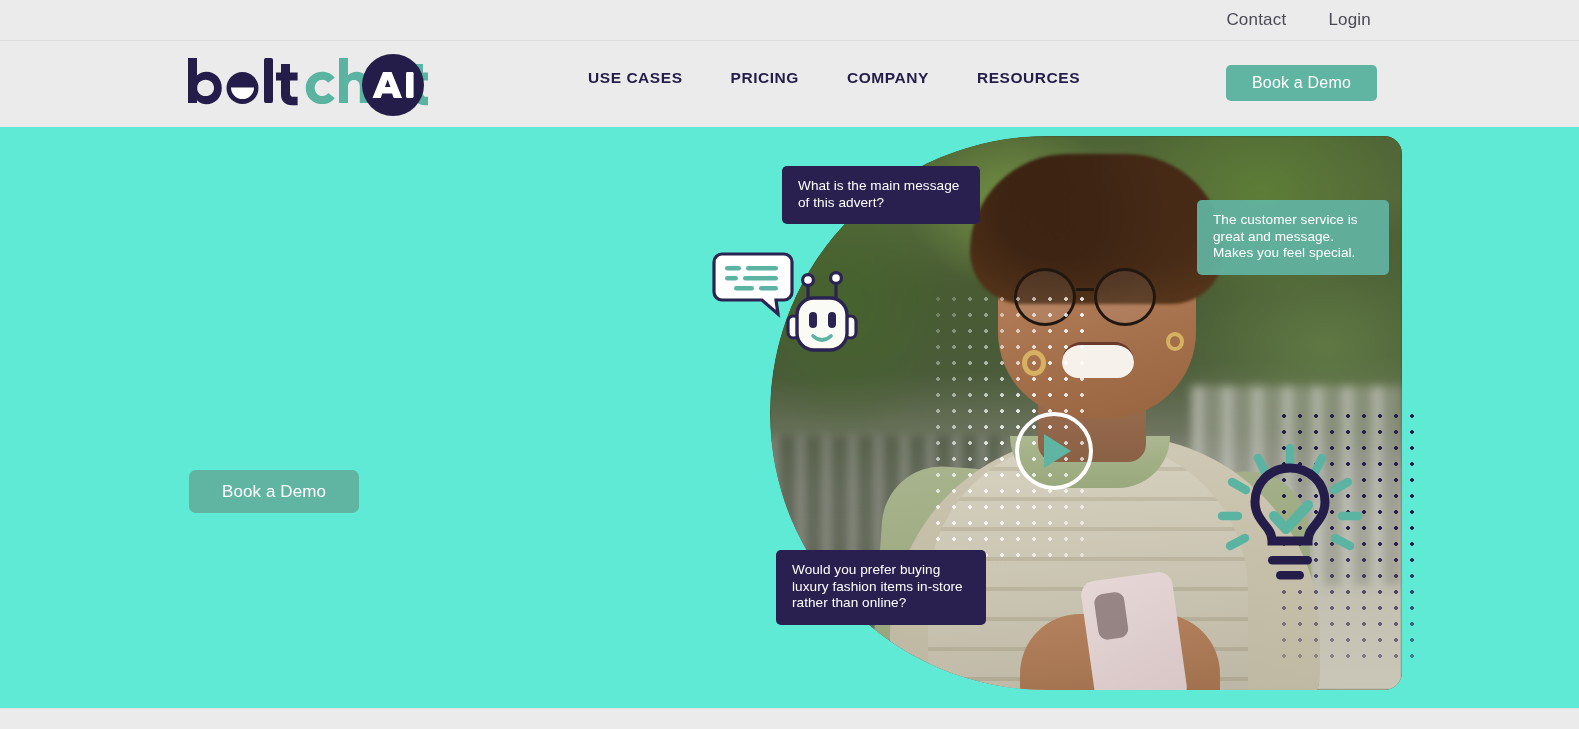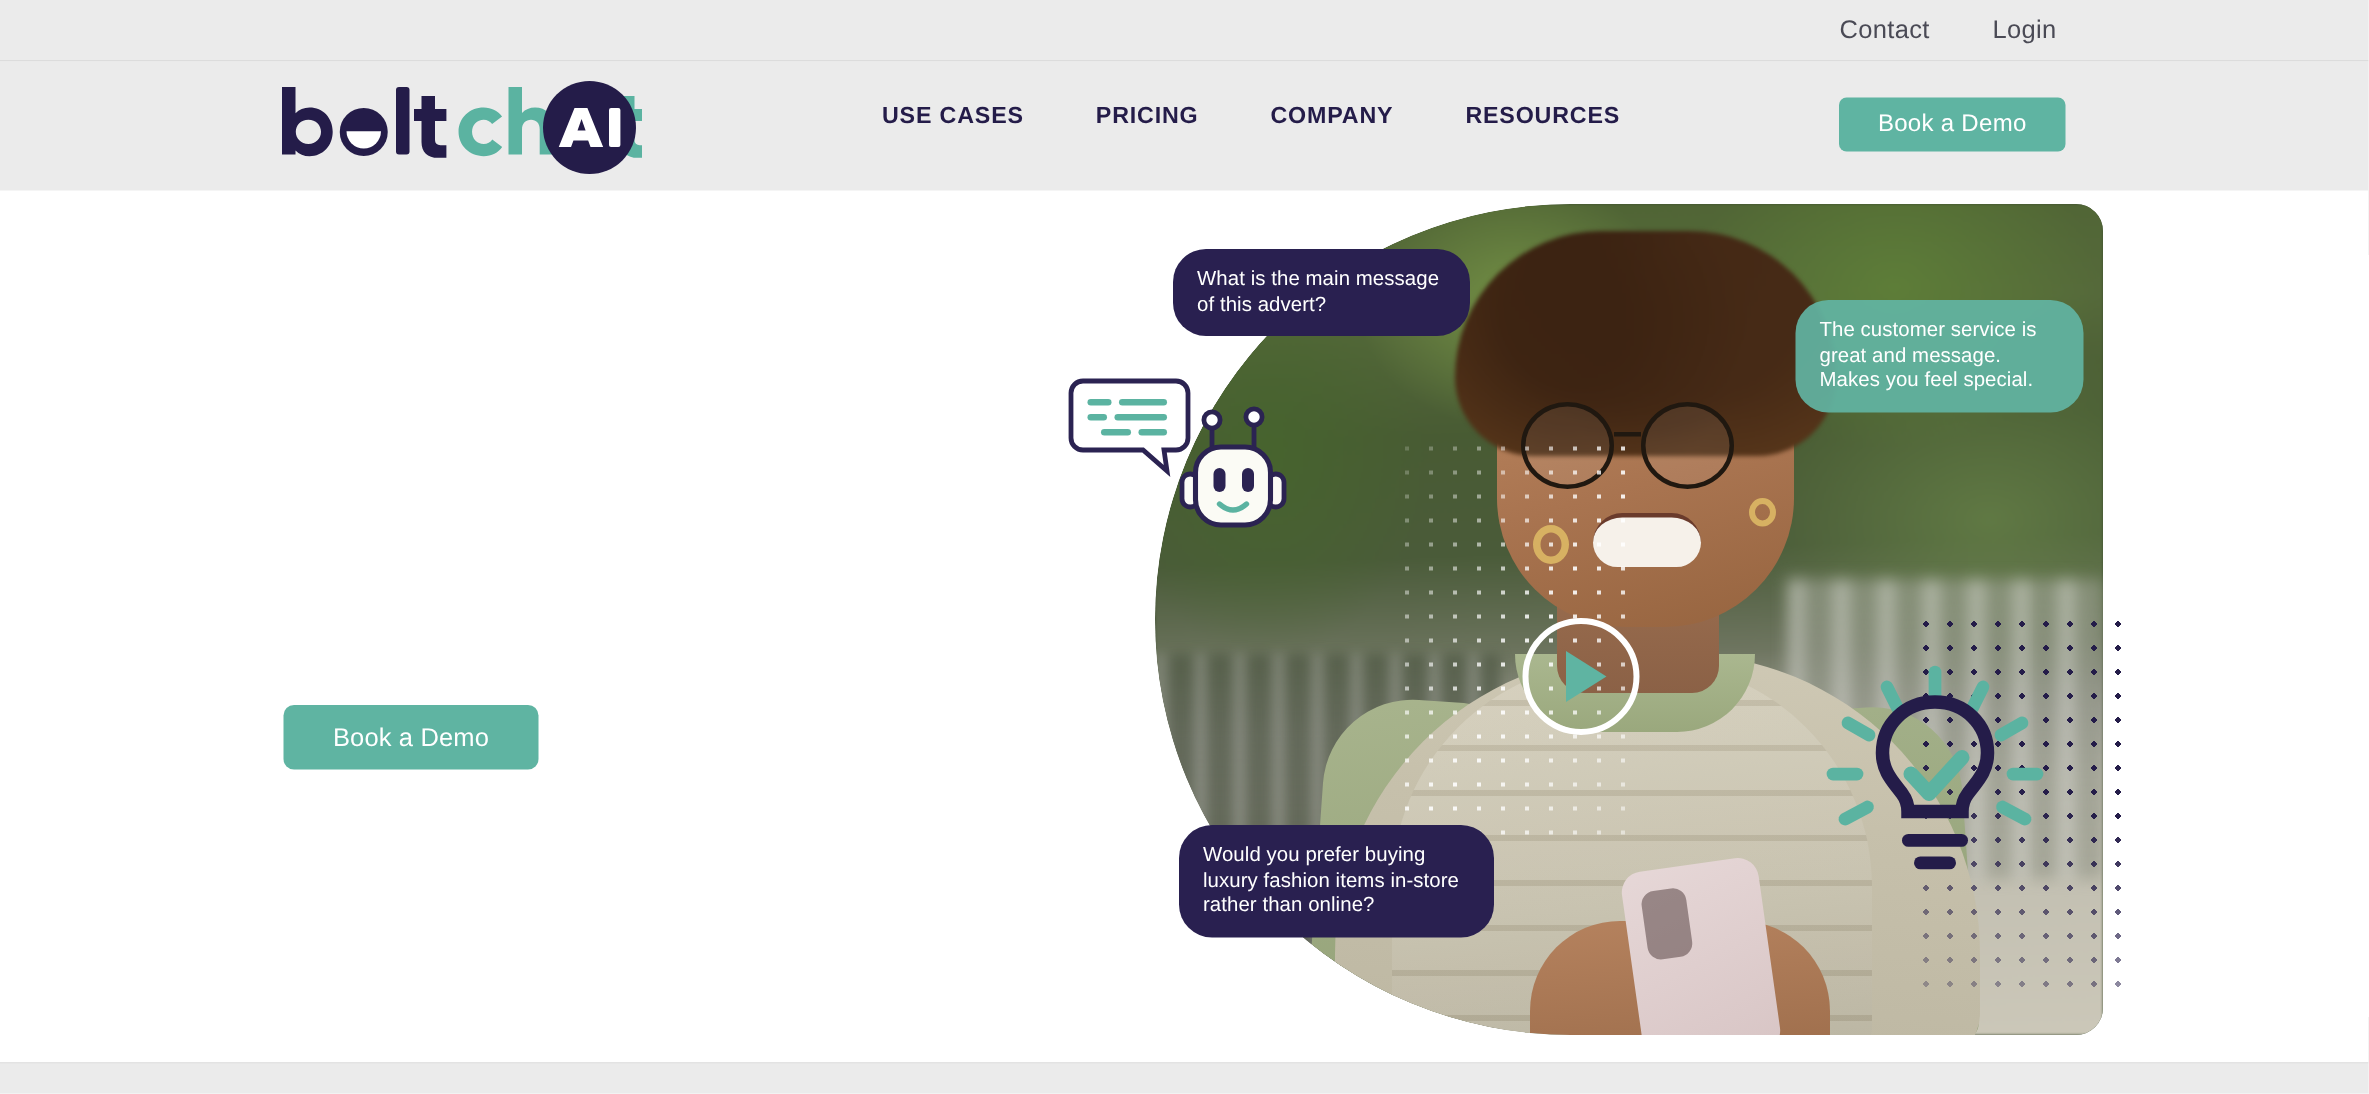--- a/index.html
+++ b/index.html
@@ -5,21 +5,21 @@
   * { box-sizing: border-box; margin: 0; padding: 0; }
   html, body {
     width: 1579px; height: 729px;
     overflow: hidden;
     background: #ebebeb;
     font-family: "Liberation Sans", sans-serif;
   }
   #page {
     position: relative;
     width: 1579px; height: 729px;
-    background: #ffffff;
+    background: #5eead4;
   }
 
   
   .topbar {
     position: absolute; left: 0; top: 0;
     width: 1579px; height: 41px;
     background: #ebebeb;
     border-bottom: 1px solid #dcdcdc;
   }
   .topbar-links {
@@ -290,34 +290,34 @@
     width: 140px; height: 260px;
     background-image: radial-gradient(#241c49 1.7px, transparent 1.8px);
     background-size: 16px 16px;
     -webkit-mask-image: linear-gradient(200deg, #000 0%, #000 45%, rgba(0,0,0,.25) 100%);
     mask-image: linear-gradient(200deg, #000 0%, #000 45%, rgba(0,0,0,.25) 100%);
   }
 
   
   .bubble {
     position: absolute;
-    border-radius: 22px;
+    border-radius: 5px;
     padding: 12px 16px 13px 16px;
     font-size: 13.6px;
     line-height: 16.5px;
     color: #ffffff;
     white-space: pre-line;
     letter-spacing: .05px;
   }
   .bubble-q { background: #292050; }
   .bubble-a { background: rgba(98,180,163,.92); }
 
   .bubble-1 { left: 82px; top: 46px; width: 198px; }
   .bubble-2 { left: 497px; top: 80px; width: 192px; }
-  .bubble-3 { left: 76px; top: 430px; width: 210px; margin-left: 10px; }
+  .bubble-3 { left: 76px; top: 430px; width: 210px; }
   .bubble-4 { left: 360px; top: 487px; width: 208px; }
 
   
   .robot-icon {
     position: absolute; left: 12px; top: 130px;
     width: 155px; height: 105px;
   }
   .play-btn {
     position: absolute; left: 315px; top: 292px;
     width: 78px; height: 78px;

